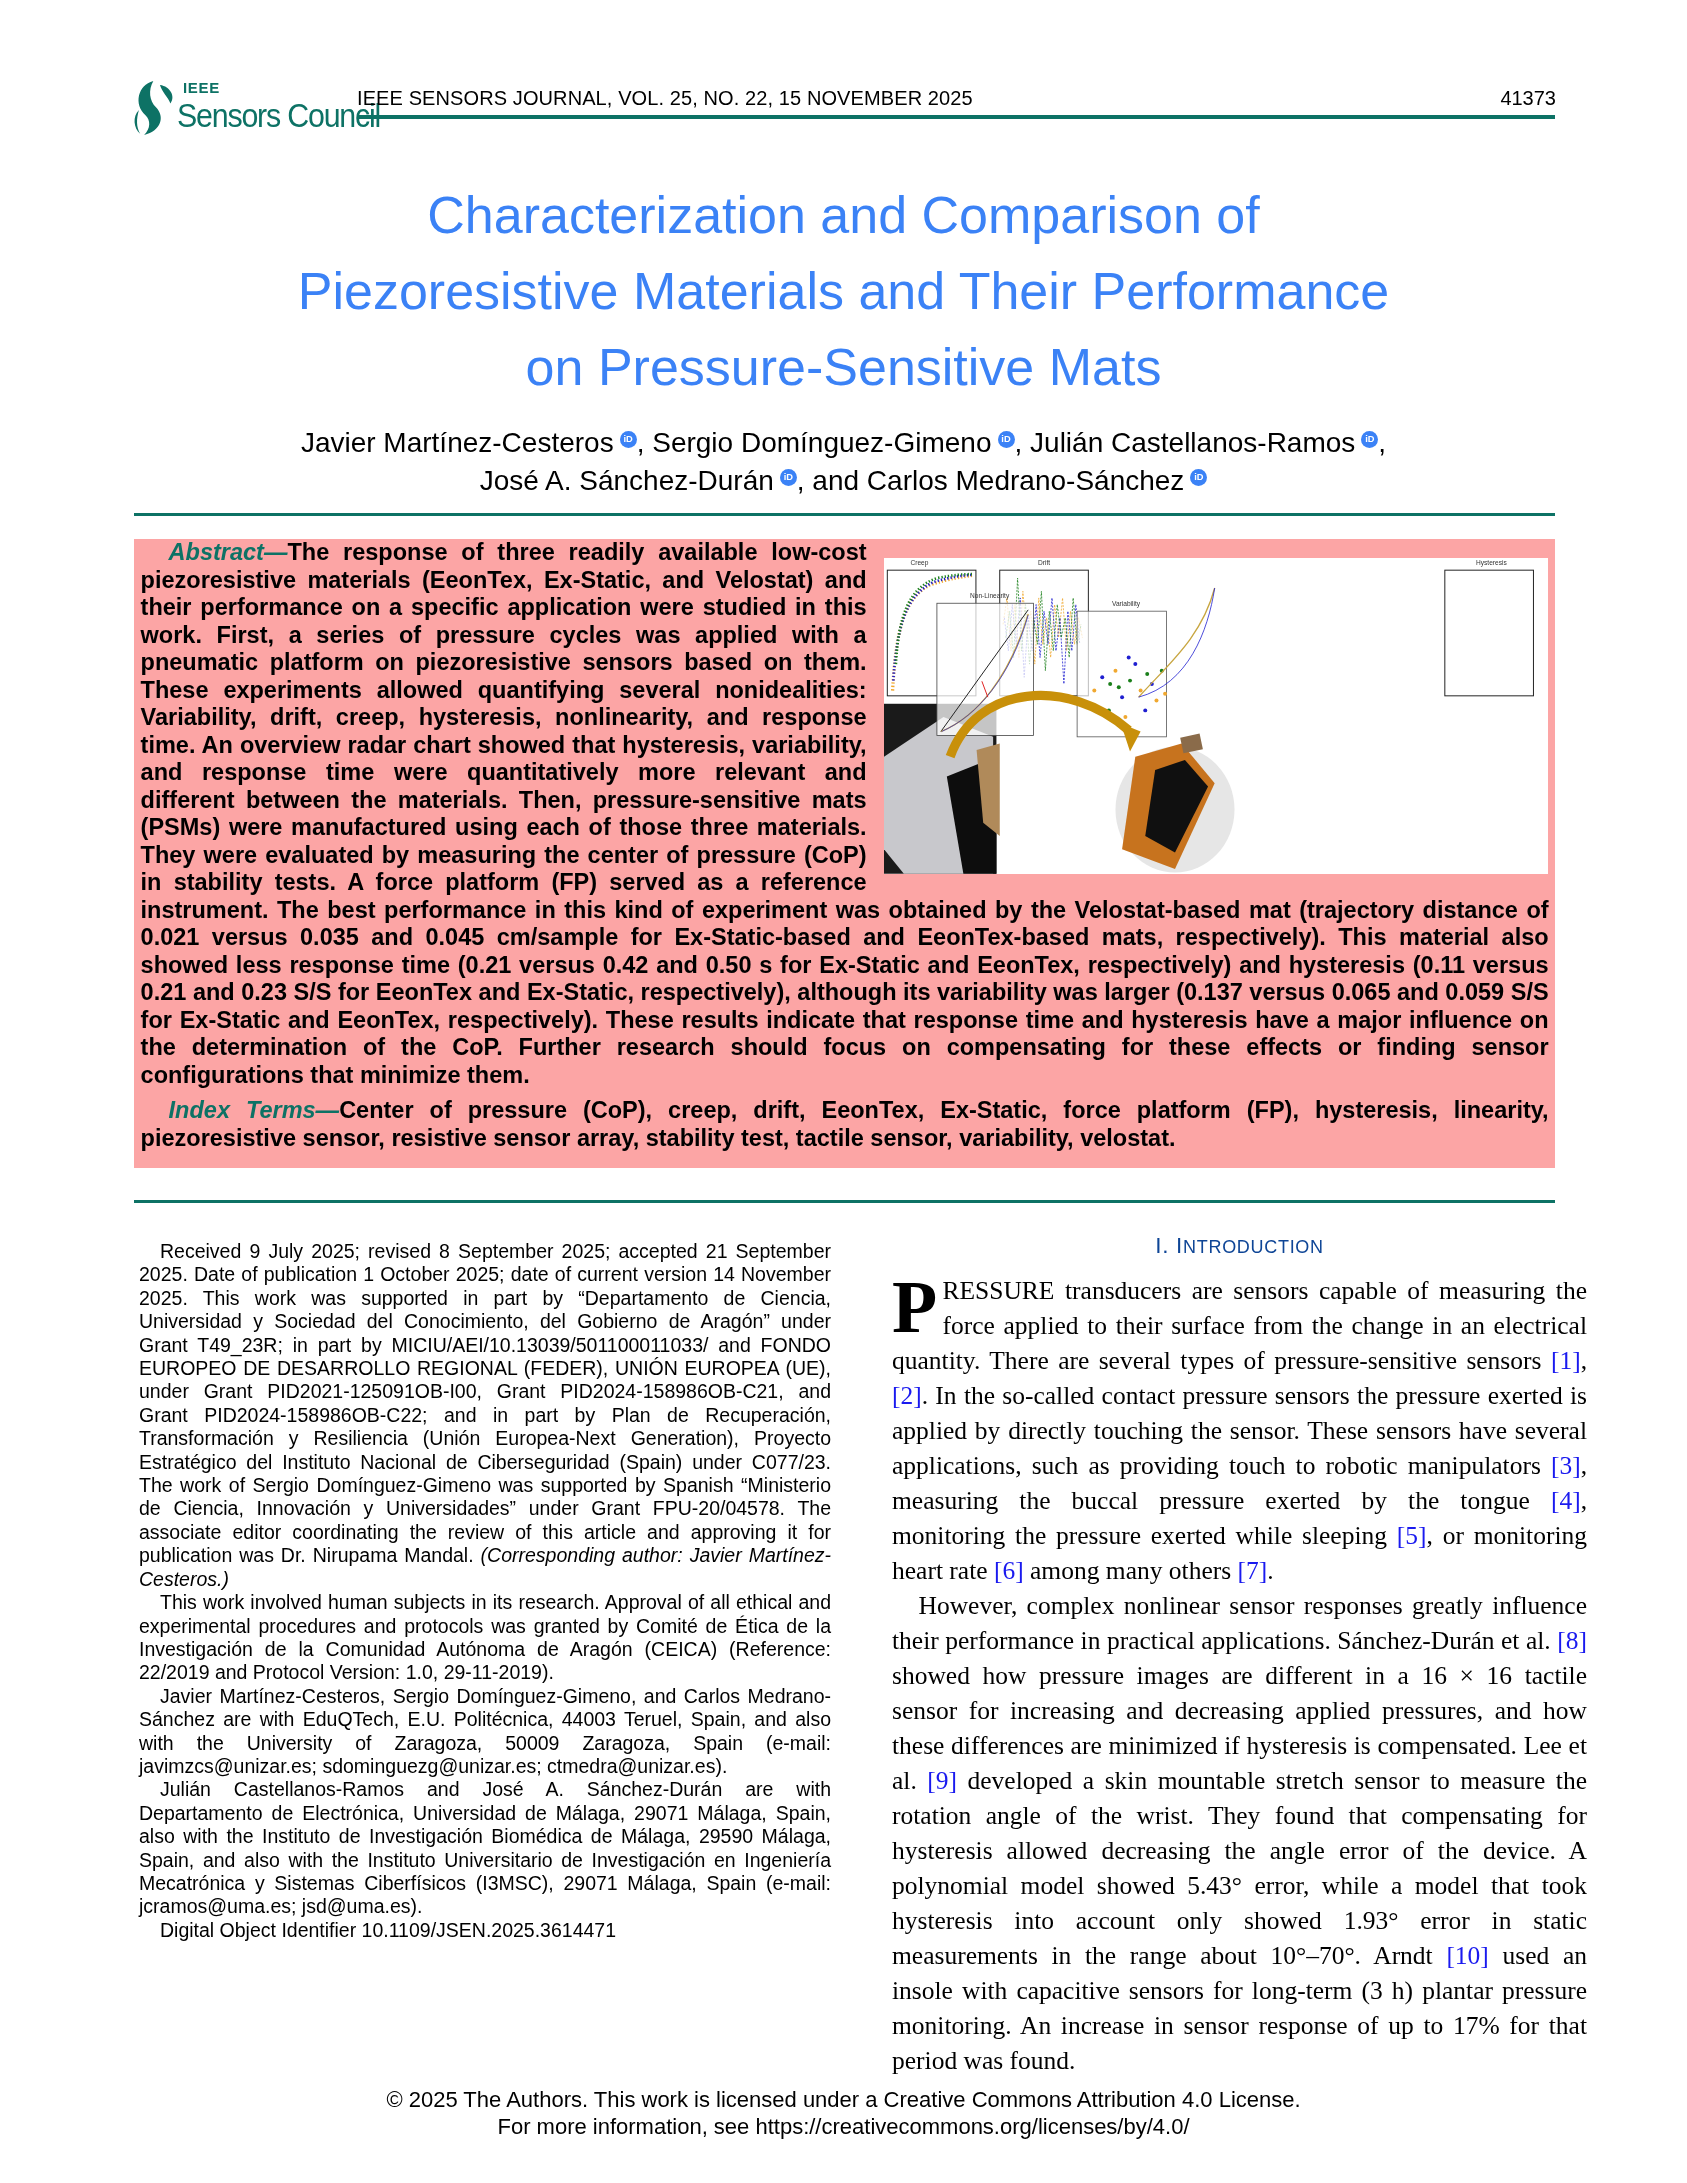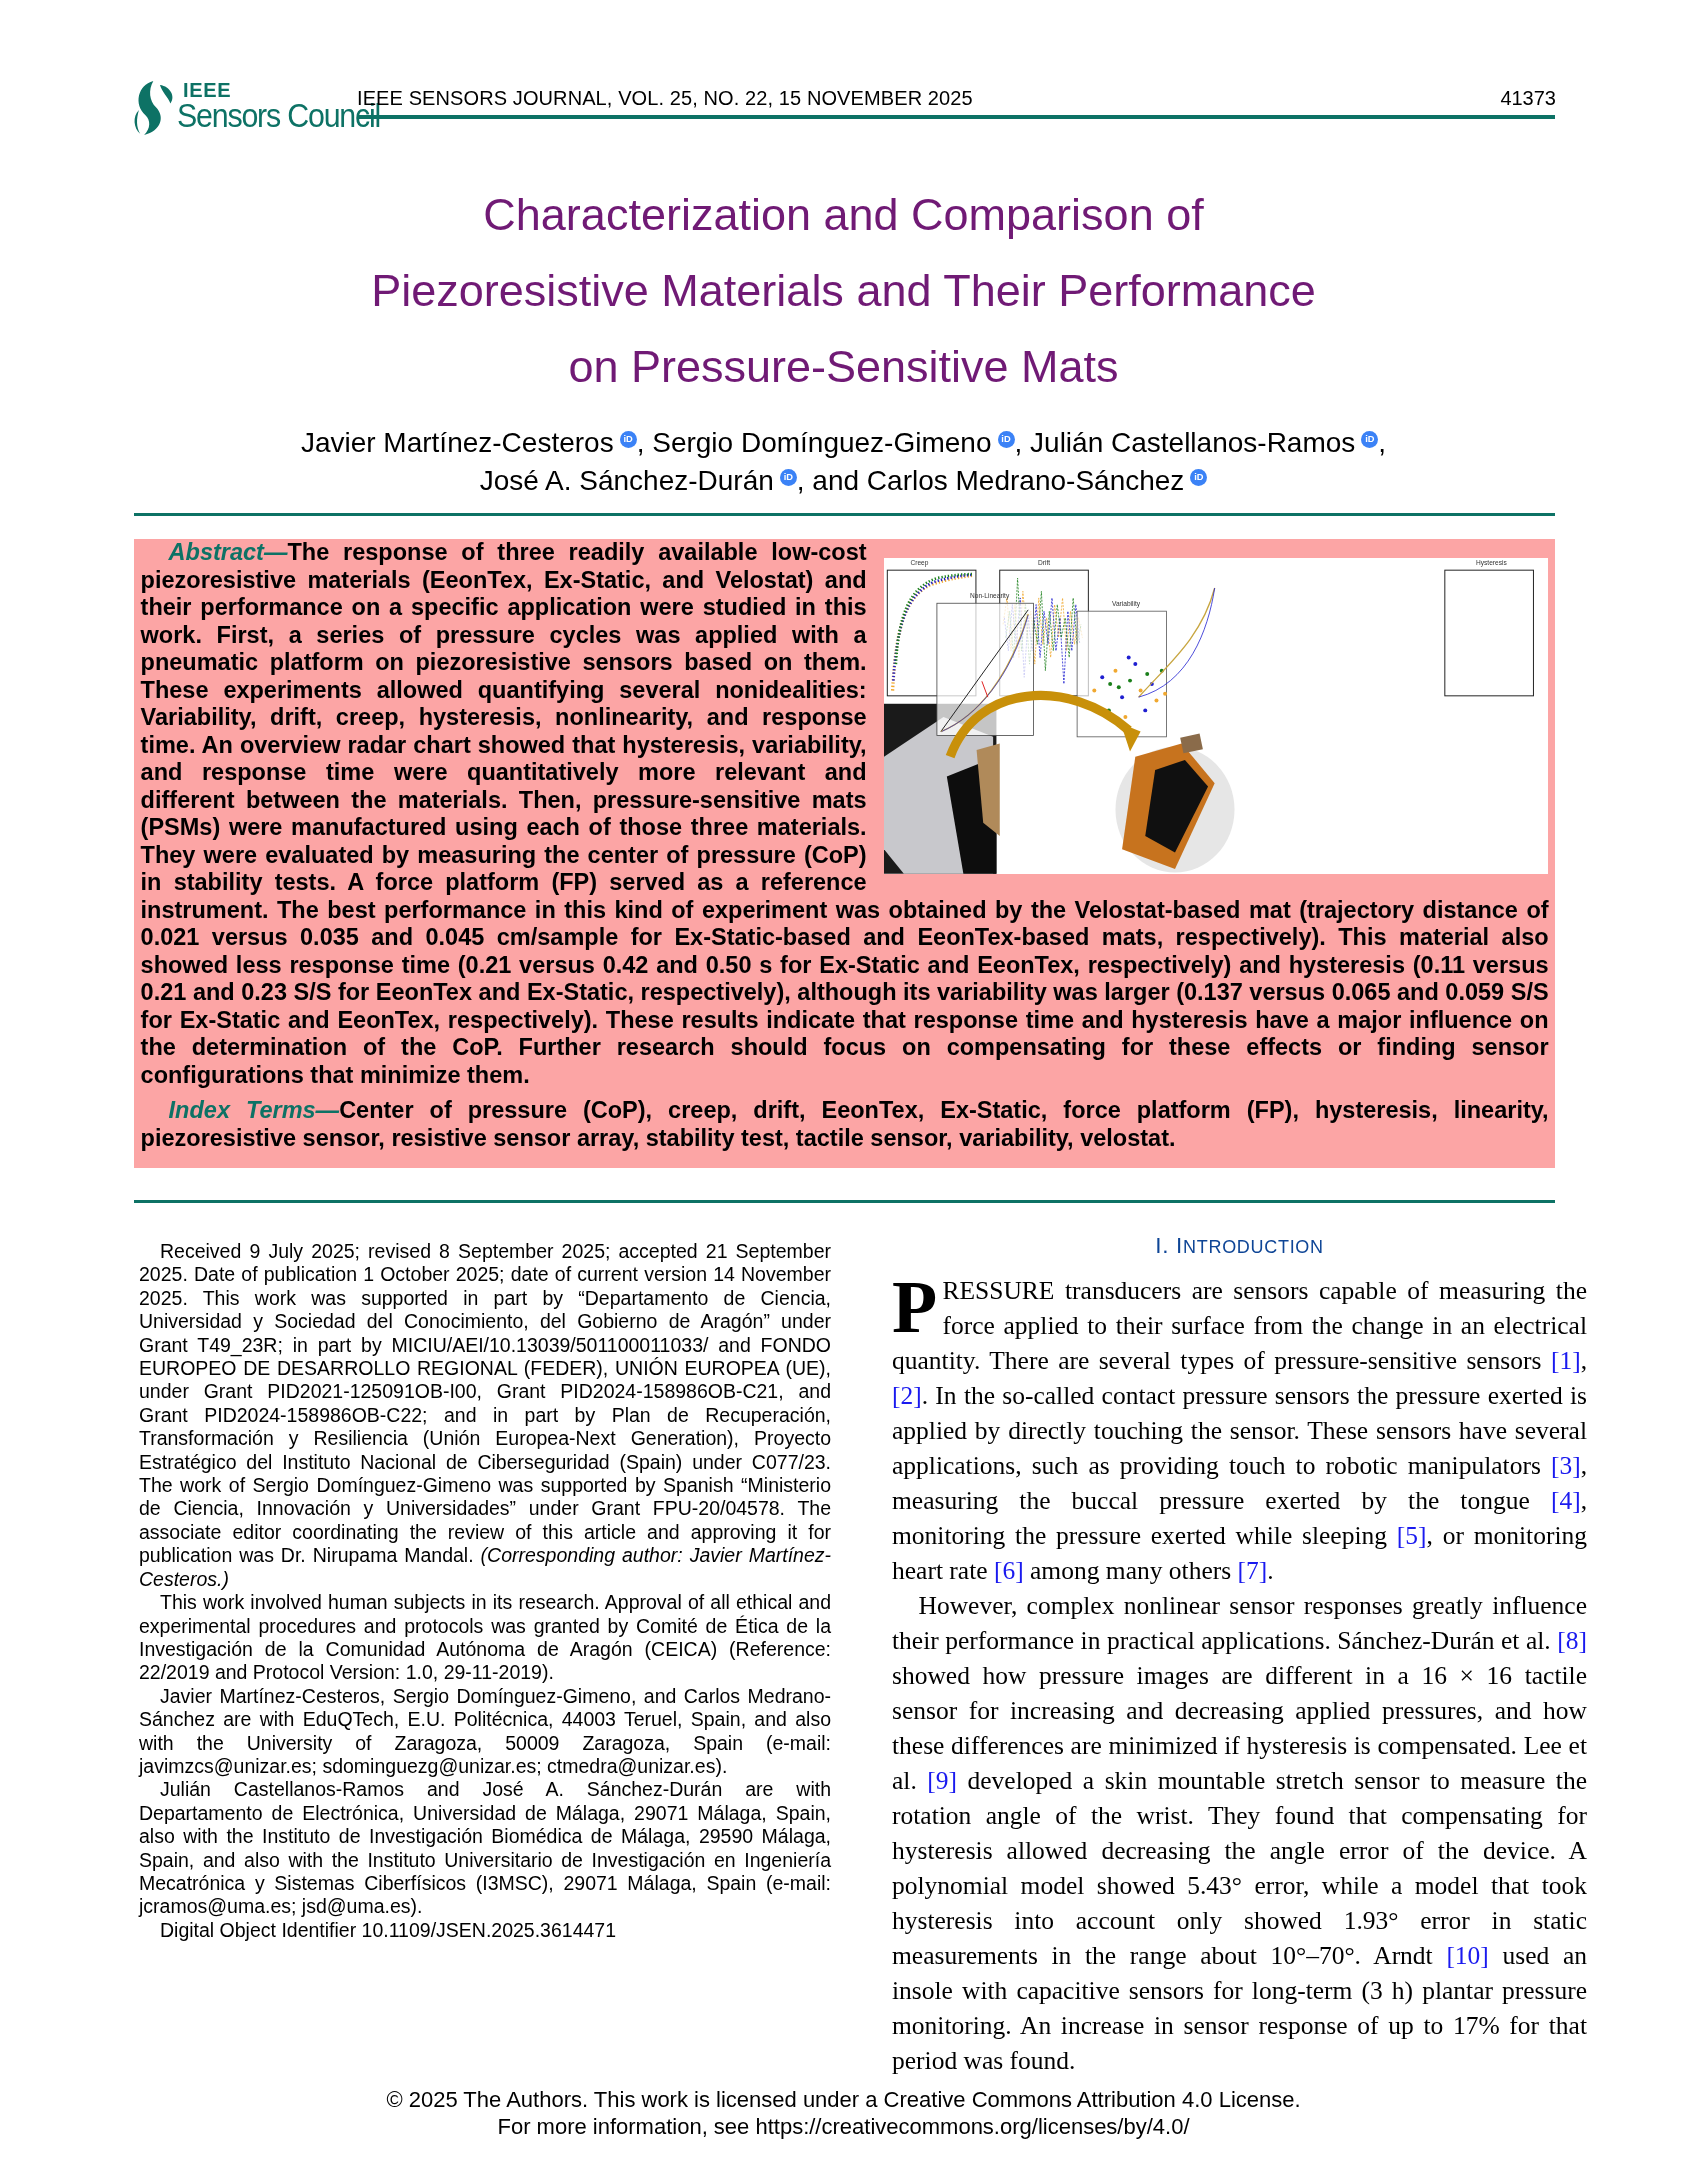--- a/index.html
+++ b/index.html
@@ -1,28 +1,28 @@
 <!DOCTYPE html>
 <html style="font-size:10.6px"><head>
 <meta charset="utf-8">
 <style>
   html, body { margin:0; padding:0; background:#ffffff; }
   body { width:1688px; height:2183px; position:relative; overflow:hidden; font-family:"Liberation Sans", sans-serif; color:#000; }
   .abs { position:absolute; }
 
   
   .logo { left:131px; top:78px; width:218px; height:60px; }
-  .logo-text-ieee { position:absolute; left:52px; top:1.3px; font-family:"Liberation Sans", sans-serif; font-weight:bold; font-size:20px; color:#0d7265; letter-spacing:0.7px; }
+  .logo-text-ieee { position:absolute; left:52px; top:1.3px; font-family:"Liberation Sans", sans-serif; font-weight:bold; font-size:15px; color:#0d7265; letter-spacing:0.7px; }
   .logo-text-sc { position:absolute; left:46px; top:18.5px; font-family:"Liberation Sans", sans-serif; font-size:33px; color:#0d7265; letter-spacing:-1.3px; transform:scaleX(0.92); transform-origin:left; white-space:nowrap; }
   .running-head { left:357px; top:87px; font-size:20px; letter-spacing:0.1px; white-space:nowrap; }
   .page-num { right:132px; top:87px; font-size:20px;text-align:right; }
   .header-rule { left:357px; top:115px; width:1198px; height:4px; background:#0d7265; }
 
   
-  .title { left:99px; width:1489px; top:177px; text-align:center; color:#701a75; font-size:45px; line-height:76px; font-weight:normal; }
+  .title { left:99px; width:1489px; top:177px; text-align:center; color:#3b82f6; font-size:52px; line-height:76px; font-weight:normal; }
   .authors { left:99px; width:1489px; top:424px; text-align:center; font-size:28px; line-height:38px; }
   .orcid { display:inline-block; width:17px; height:17px; border-radius:50%; background:#3b82f6; color:#fff; font-size:9.3px; line-height:17px; text-align:center; vertical-align:super; margin-left:6px; font-weight:bold; }
 
   .rule-top { left:134px; top:513px; width:1421px; height:3.3px; background:#0d7265; }
   .rule-mid { left:134px; top:1200px; width:1421px; height:3.3px; background:#0d7265; }
 
   
   .abstract-box { left:134px; top:539px; width:1421px; height:629px; background:#fca5a5; }
   .abstract-text { position:absolute; left:6.6px; top:0; width:1408px; font-weight:bold; font-size:23.5px; line-height:27.5px; text-align:justify; }
   .abstract-text .float-spacer { float:right; width:682px; height:338px; }

